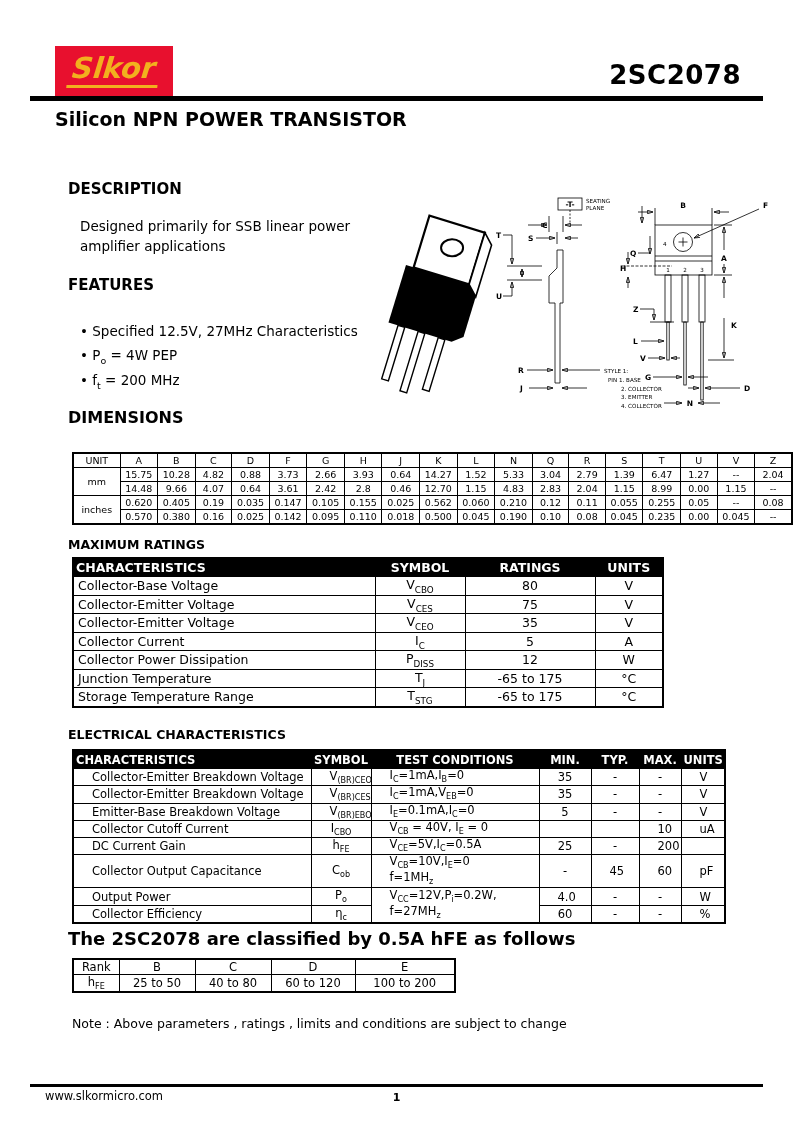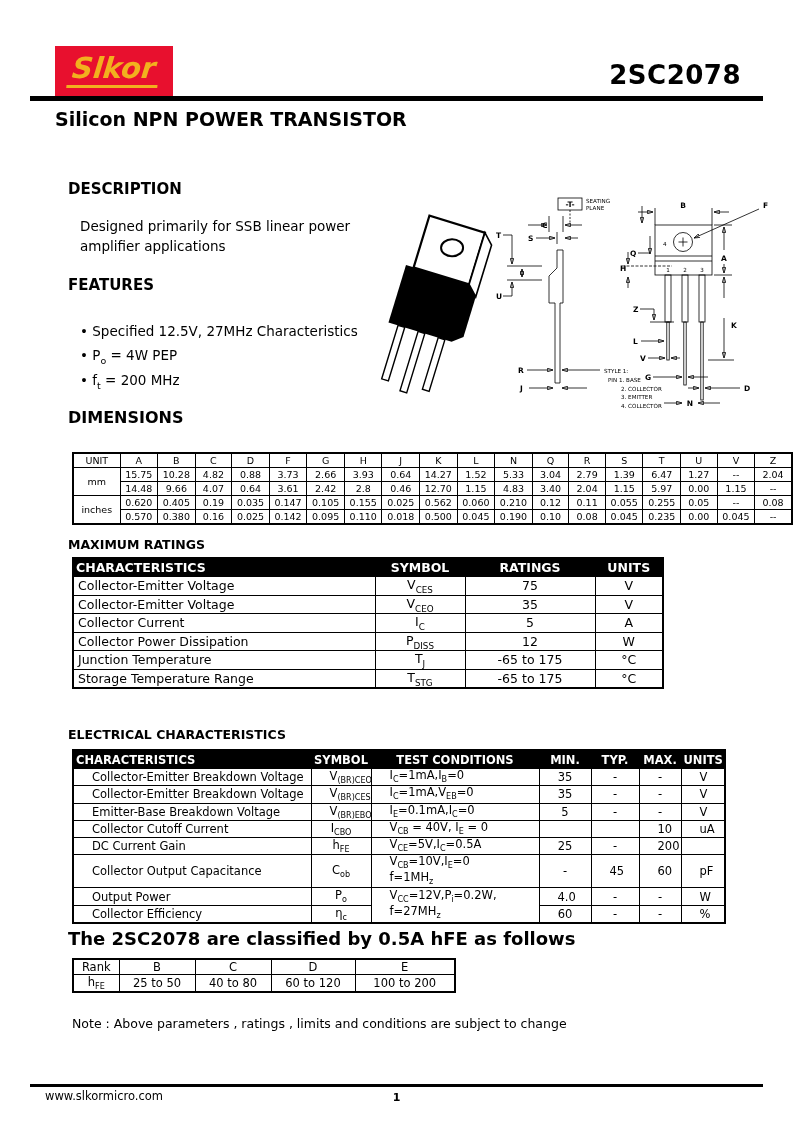--- a/index.html
+++ b/index.html
@@ -277,24 +277,24 @@
           <td>9.66</td>
           <td>4.07</td>
           <td>0.64</td>
           <td>3.61</td>
           <td>2.42</td>
           <td>2.8</td>
           <td>0.46</td>
           <td>12.70</td>
           <td>1.15</td>
           <td>4.83</td>
-          <td>3.40</td>
+          <td>2.83</td>
           <td>2.04</td>
           <td>1.15</td>
-          <td>5.97</td>
+          <td>8.99</td>
           <td>0.00</td>
           <td>1.15</td>
           <td>--</td>
         </tr>
         <tr>
           <td rowspan="2">inches</td>
           <td>0.620</td>
           <td>0.405</td>
           <td>0.19</td>
           <td>0.035</td>
@@ -343,20 +343,26 @@
         <col style="width:90px">
         <col style="width:130px">
         <col style="width:68px">
       </colgroup>
     <tbody id="ratings-tbody">
         <tr class="hdark">
           <th class="left">CHARACTERISTICS</th>
           <th>SYMBOL</th>
           <th>RATINGS</th>
           <th>UNITS</th>
+        </tr>
+        <tr>
+          <td class="left">Collector-Base Voltage</td>
+          <td>V<sub>CBO</sub></td>
+          <td>80</td>
+          <td>V</td>
         </tr>
         <tr>
           <td class="left">Collector-Emitter Voltage</td>
           <td>V<sub>CES</sub></td>
           <td>75</td>
           <td>V</td>
         </tr>
         <tr>
           <td class="left">Collector-Emitter Voltage</td>
           <td>V<sub>CEO</sub></td>

